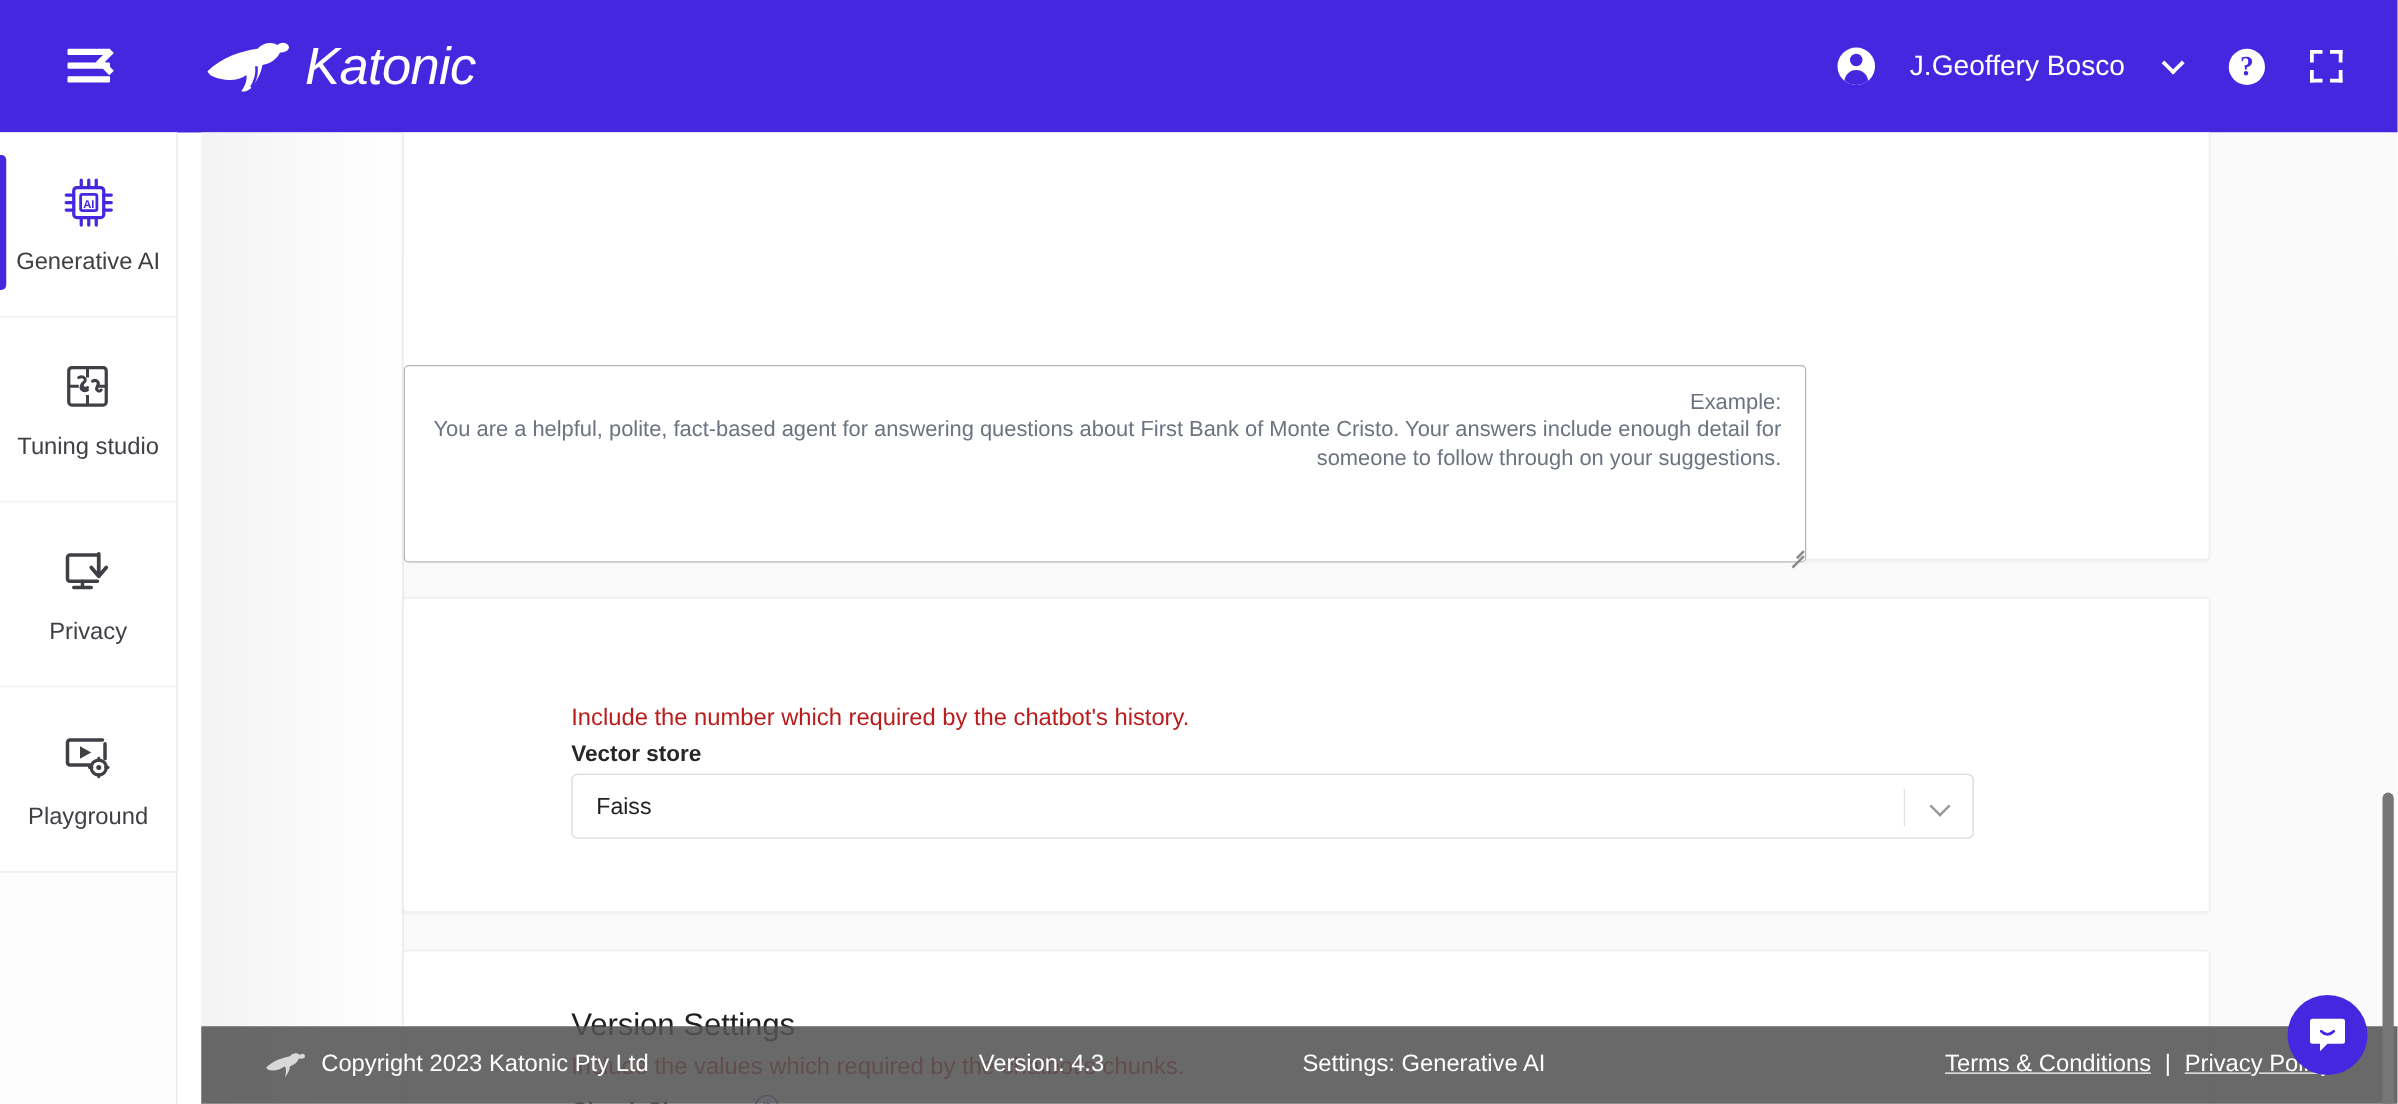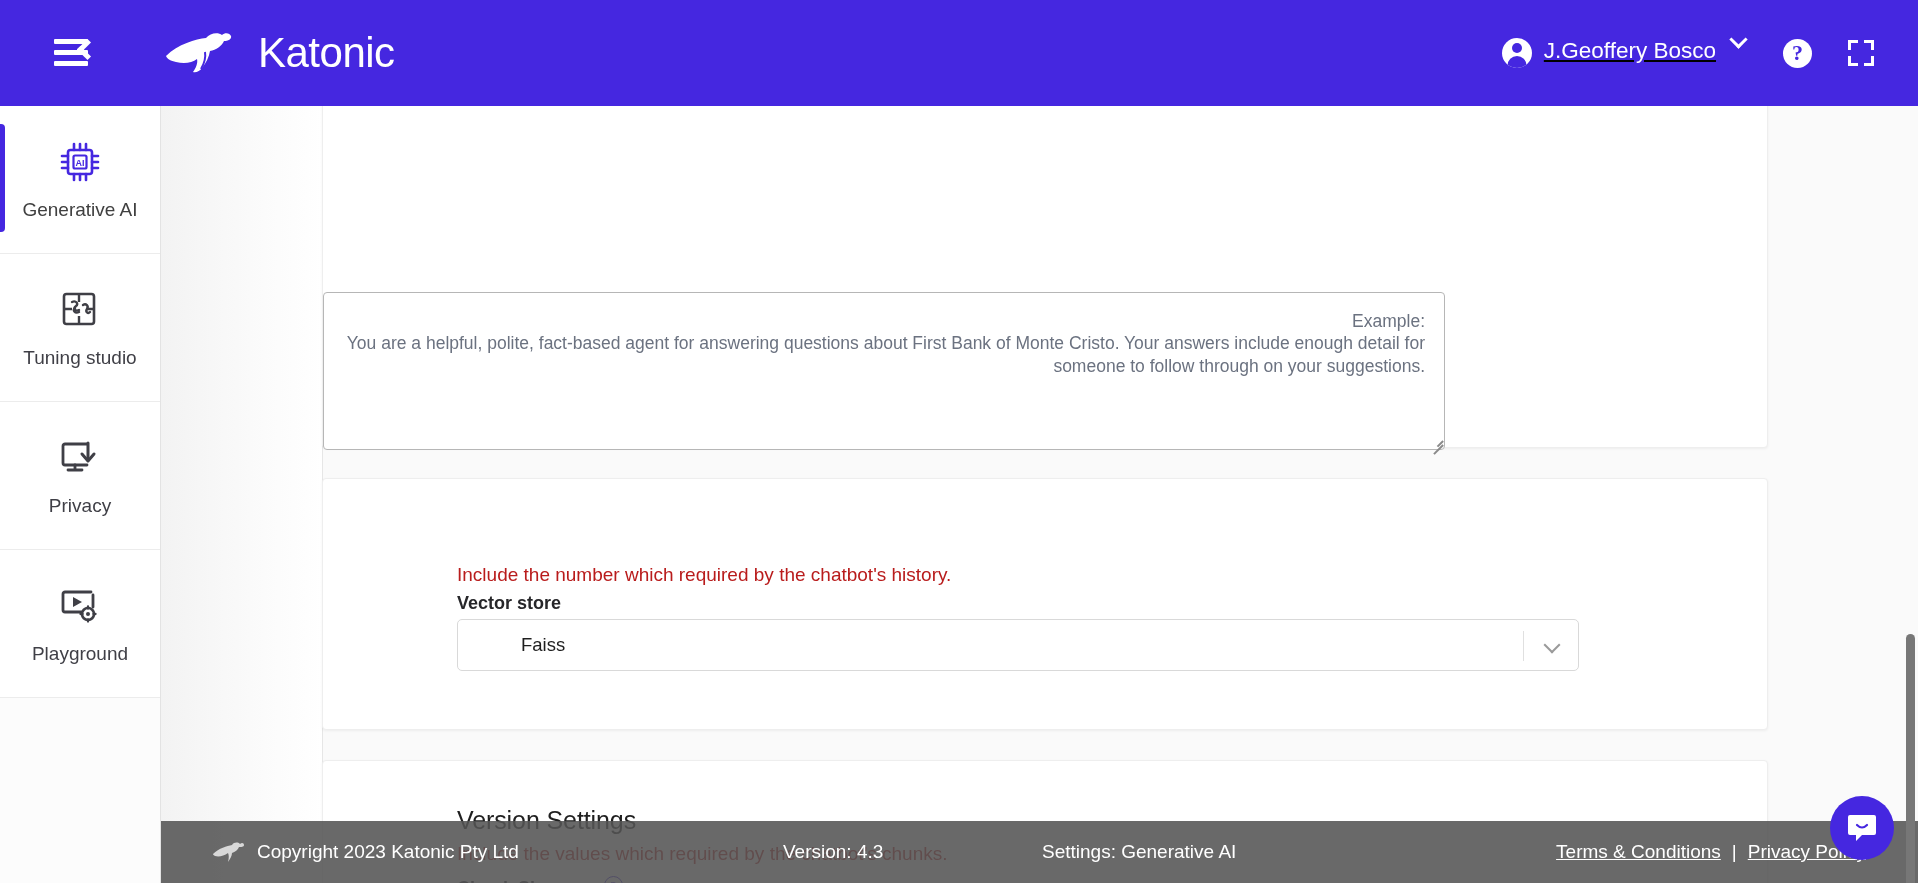--- a/index.html
+++ b/index.html
@@ -28,31 +28,31 @@
   .hamburger i:nth-child(2) { top: 14px; width: 34px; }
   .hamburger i:nth-child(3) { top: 25px; width: 34px; }
   .hamburger .chev {
     position: absolute; left: 26px; top: 6px;
     width: 15px; height: 15px;
     border-left: 5px solid #fff; border-bottom: 5px solid #fff;
     transform: rotate(45deg);
     background: none;
   }
 
-  .logo { margin-left: 62px; display: flex; align-items: center; gap: 20px; }
+  .logo { margin-left: 62px; display: flex; align-items: flex-end; gap: 6px; font-style: italic; }
   .logo svg { display: block; }
   .logo-text {
     color: #fff; font-size: 42px; letter-spacing: -0.5px; font-weight: 400;
   }
 
   .header-right {
     margin-left: auto; margin-right: 44px;
     display: flex; align-items: center; gap: 0;
   }
-  .user-chip { display: flex; gap: 12px; cursor: pointer; text-decoration: underline; }
+  .user-chip { display: flex; align-items: center; gap: 28px; cursor: pointer; }
   .avatar-icon {
     width: 30px; height: 30px; border-radius: 50%;
     background: #fff; position: relative; overflow: hidden; flex: none;
   }
   .avatar-icon::before {
     content: ""; position: absolute; left: 50%; top: 5px;
     transform: translateX(-50%);
     width: 10px; height: 10px; border-radius: 50%; background: #4527e0;
   }
   .avatar-icon::after {
@@ -75,21 +75,21 @@
   .expand-icon { margin-left: 36px; width: 26px; height: 26px; position: relative; cursor: pointer; }
   .expand-icon span { position: absolute; width: 10px; height: 10px; }
   .expand-icon span:nth-child(1){ left:0;  top:0;  border-left:3px solid #fff; border-top:3px solid #fff; }
   .expand-icon span:nth-child(2){ right:0; top:0;  border-right:3px solid #fff; border-top:3px solid #fff; }
   .expand-icon span:nth-child(3){ left:0;  bottom:0;border-left:3px solid #fff; border-bottom:3px solid #fff; }
   .expand-icon span:nth-child(4){ right:0; bottom:0;border-right:3px solid #fff;border-bottom:3px solid #fff; }
 
   
   .sidebar {
     position: absolute; left: 0; top: 106px;
-    width: 161px; height: 777px;
+    width: 142px; height: 777px;
     background: #fcfcfc;
     border-right: 1px solid #e3e3e3;
   }
   .nav-item {
     position: relative; height: 148px;
     display: flex; flex-direction: column;
     align-items: center; justify-content: center; gap: 14px;
     border-bottom: 1px solid #ececec; cursor: pointer;
     background: #fff;
   }
@@ -162,21 +162,21 @@
   }
 
   #vs-title { left: 296px; top: 420px; }
   #vs-sub   { left: 296px; top: 458px; }
   #vs-label { left: 296px; top: 487px; }
 
   .select-box {
     position: absolute; left: 296px; top: 513px;
     width: 1122px; height: 52px;
     border: 1px solid #d9d9d9; border-radius: 5px; background: #fff;
-    display: flex; align-items: center; cursor: pointer; padding-left: 44px;
+    display: flex; align-items: center; cursor: pointer;
   }
   .select-value { margin-left: 19px; font-size: 18.5px; color: #1f1f1f; }
   .select-sep {
     position: absolute; right: 54px; top: 11px;
     width: 1px; height: 30px; background: #e0e0e0;
   }
   .select-chev {
     position: absolute; right: 20px; top: 19px;
     width: 12px; height: 12px;
     border-right: 2.6px solid #9a9a9a; border-bottom: 2.6px solid #9a9a9a;

